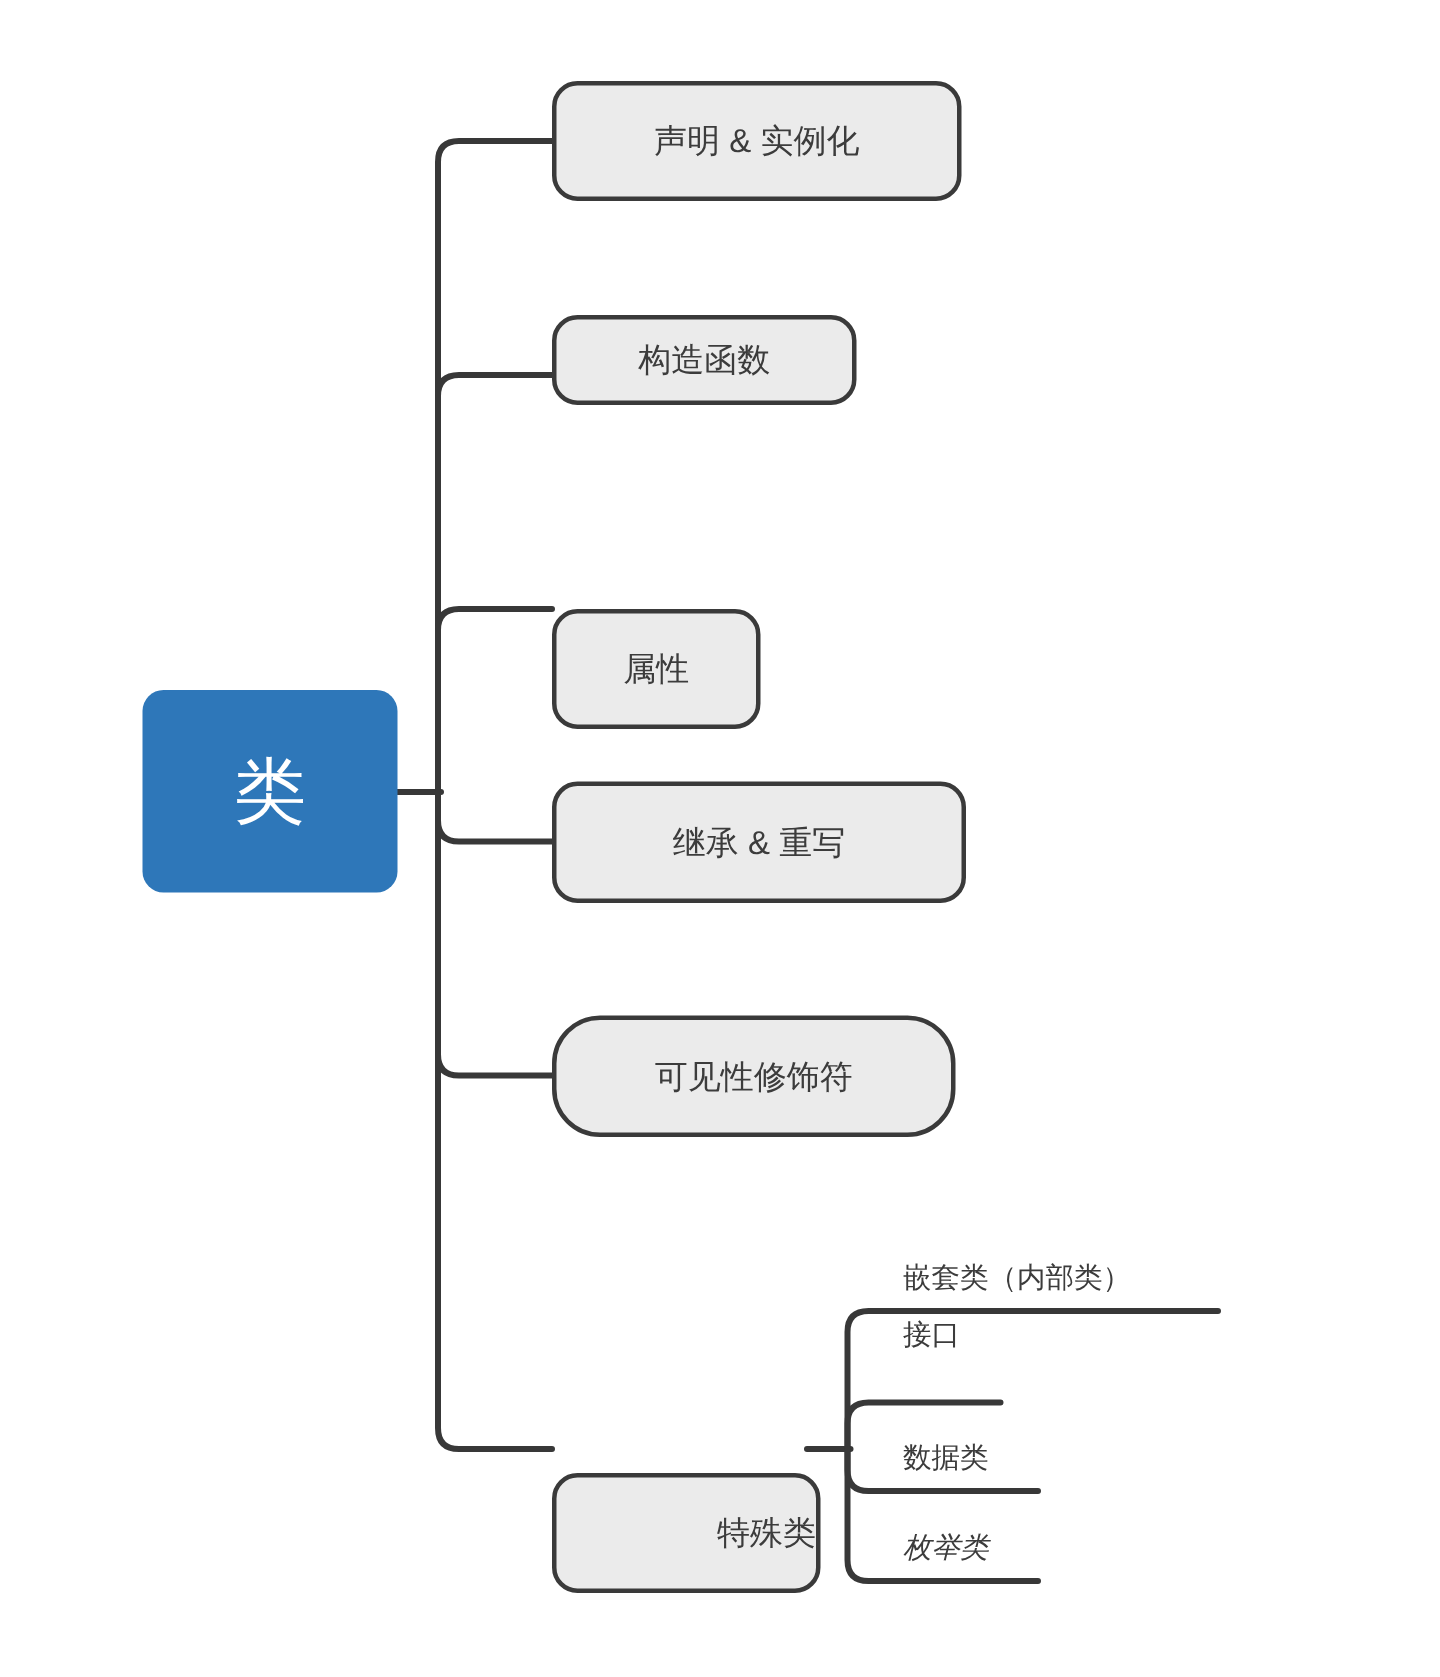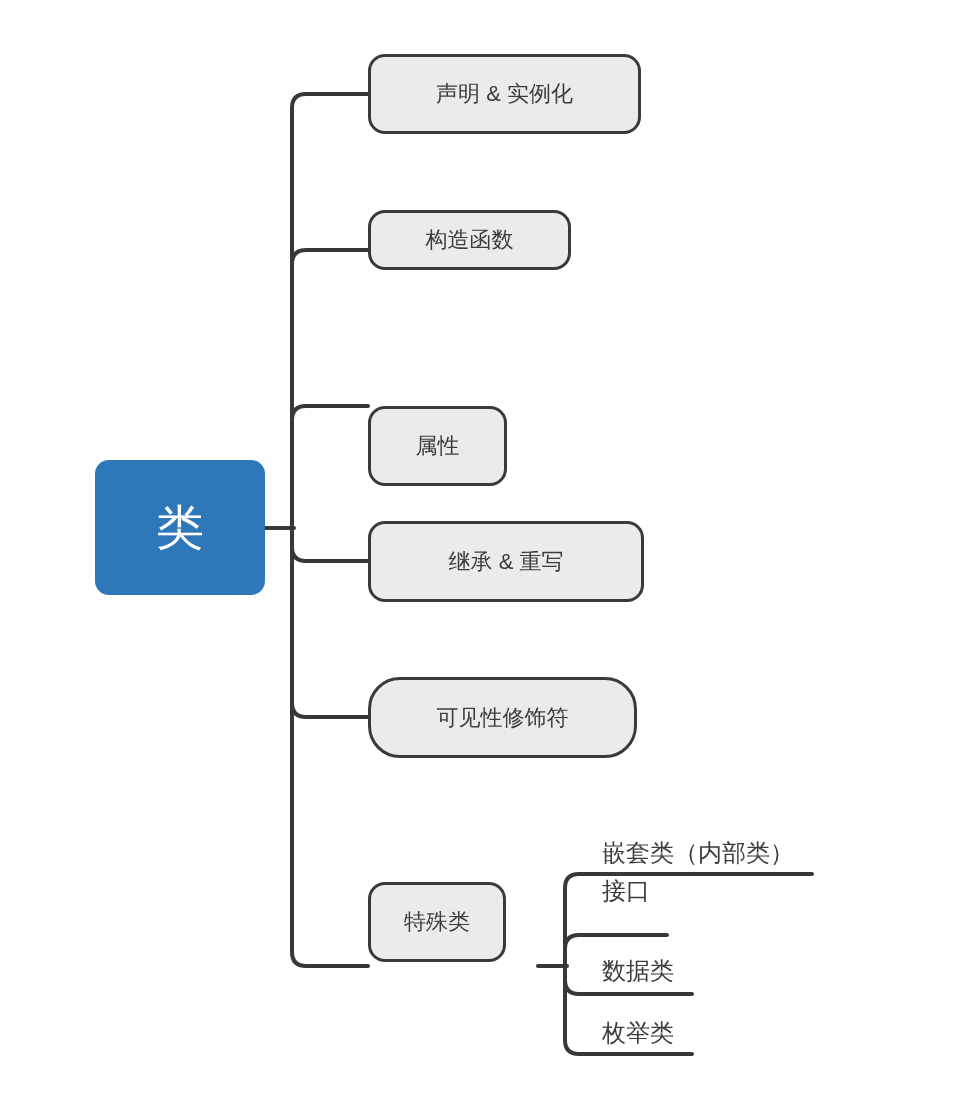--- a/index.html
+++ b/index.html
@@ -48,34 +48,34 @@
     border: 3px solid #3a3a3a;
     border-radius: 17px;
     color: #3c3c3c;
     font-size: 22px;
   }
   .branch-0 { left: 368px; top: 54px;  width: 273px; height: 80px; }
   .branch-1 { left: 368px; top: 210px; width: 203px; height: 60px; }
   .branch-2 { left: 368px; top: 366px; width: 139px; height: 80px; margin-top: 40px; }
   .branch-3 { left: 368px; top: 521px; width: 276px; height: 81px; }
   .branch-4 { left: 368px; top: 677px; width: 269px; height: 81px; border-radius: 32px; }
-  .branch-5 { left: 368px; top: 882px; width: 138px; height: 80px; }
+  .branch-5 { left: 368px; top: 982px; width: 179px; height: 80px; justify-content: flex-end; }
   .leaf-label {
     position: absolute;
     left: 602px;
     height: 30px;
     line-height: 30px;
     color: #3c3c3c;
-    font-size: 24px;
+    font-size: 19px;
     white-space: nowrap;
   }
   .leaf-0 { top: 838px; }
   .leaf-1 { top: 876px; }
   .leaf-2 { top: 958px; font-family: Liberation Mono, monospace; }
-  .leaf-3 { top: 1018px; }
+  .leaf-3 { top: 1018px; font-style: italic; }
 </style>
 </head>
 <body>
 
 <div id="canvas">
 
   <svg id="edges" viewBox="0 0 960 1118" xmlns="http://www.w3.org/2000/svg">
     <path d="M 265 528 L 294 528"></path>
     <path d="M 292 528 L 292 108 Q 292 94 306 94 L 368 94"></path>
     <path d="M 292 528 L 292 264 Q 292 250 306 250 L 368 250"></path>

